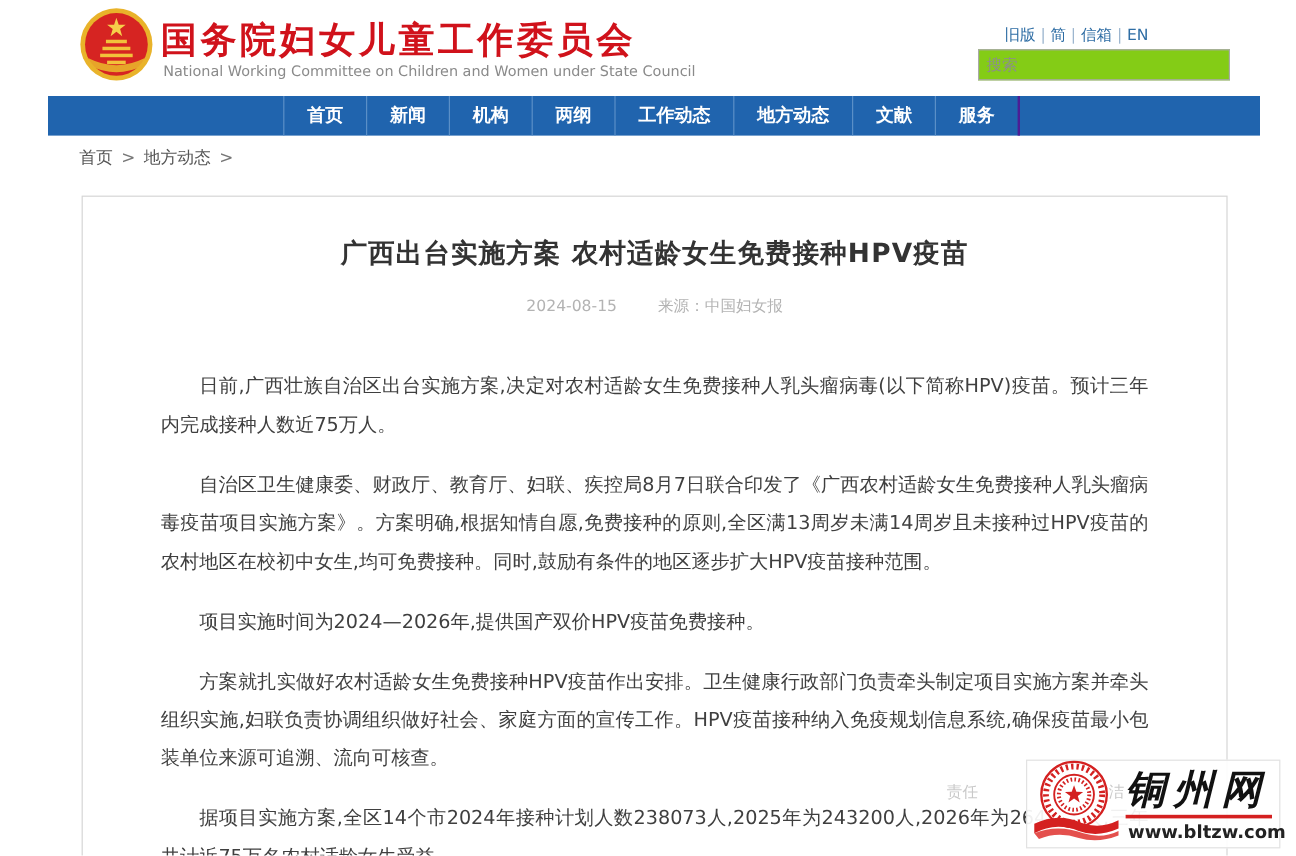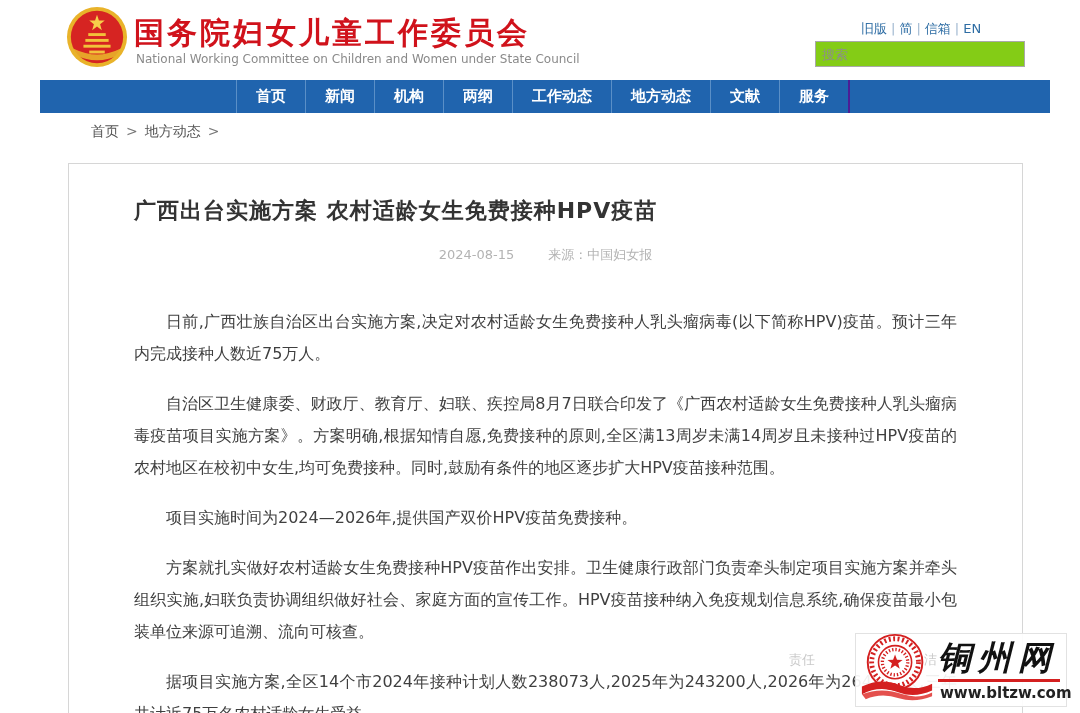--- a/index.html
+++ b/index.html
@@ -5,41 +5,41 @@
   html,body{margin:0;padding:0;}
   body{
     width:1080px;height:713px;position:relative;overflow:hidden;
     background:#ffffff;font-family:"DejaVu Sans","Liberation Sans",sans-serif;
   }
   
   .emblem{position:absolute;left:66px;top:6px;width:62px;height:62px;}
   .site-title{position:absolute;left:134px;top:13px;font-size:30px;font-weight:bold;
     color:#d0121b;letter-spacing:3px;white-space:nowrap;}
   .site-subtitle{position:absolute;left:136px;top:52px;font-size:12px;color:#8a8a8a;white-space:nowrap;}
-  .top-links{position:absolute;left:833px;top:20px;font-size:13px;color:#9ab;white-space:nowrap;margin-left:24px;}
+  .top-links{position:absolute;left:833px;top:20px;font-size:13px;color:#9ab;white-space:nowrap;}
   .top-links a{color:#2e6da4;text-decoration:none;margin:0 4px;cursor:pointer;}
   .top-links .sep{color:#9db6cf;}
   .search-box{position:absolute;left:815px;top:41px;width:196px;height:20px;
     border:1px solid #a9a9a9;font-size:13px;color:#555;padding:2px 6px;outline:none;
     font-family:inherit;background:#84cc16;}
   .search-box::placeholder{color:#8d8d8d;}
   
   .navbar{position:absolute;left:40px;top:80px;width:1010px;height:33px;background:#2064ae;
     display:flex;align-items:stretch;box-sizing:border-box;padding-left:196px;}
   .nav-item{color:#ffffff;font-size:15px;font-weight:bold;line-height:33px;padding:0 19px;
     border-left:1px solid #5a8fc7;cursor:pointer;white-space:nowrap;}
   .nav-item:last-child{border-right:2px solid #4c1d95;}
   
-  .breadcrumb{position:absolute;left:66px;top:123px;font-size:14px;color:#555;margin-left:25px;}
+  .breadcrumb{position:absolute;left:66px;top:123px;font-size:14px;color:#555;}
   .breadcrumb a{color:#555;text-decoration:none;cursor:pointer;}
   .breadcrumb .sep{margin:0 7px;color:#777;}
   
   .content-box{position:absolute;left:68px;top:163px;width:955px;height:600px;
     background:#fff;border:1px solid #d6d6d6;box-sizing:border-box;padding:0 65px;}
-  .article-title{margin:32px 0 0 0;text-align:left;font-size:22px;font-weight:bold;
+  .article-title{margin:32px 0 0 0;text-align:center;font-size:22px;font-weight:bold;
     color:#333;letter-spacing:1px;}
   .article-meta{margin-top:20px;text-align:center;font-size:13px;color:#b3b3b3;}
   .article-meta .src{margin-left:30px;text-align:right;}
   .article-body{margin-top:42px;font-size:16px;color:#3f3f3f;line-height:32px;text-align:justify;}
   .article-body p{text-indent:2em;margin:18px 0 12px 0;}
   
   .editor-note{position:absolute;top:651px;font-size:13px;color:#c9c9c9;z-index:12;}
   .editor-left{left:789px;}
   .editor-right{left:924px;}
   

